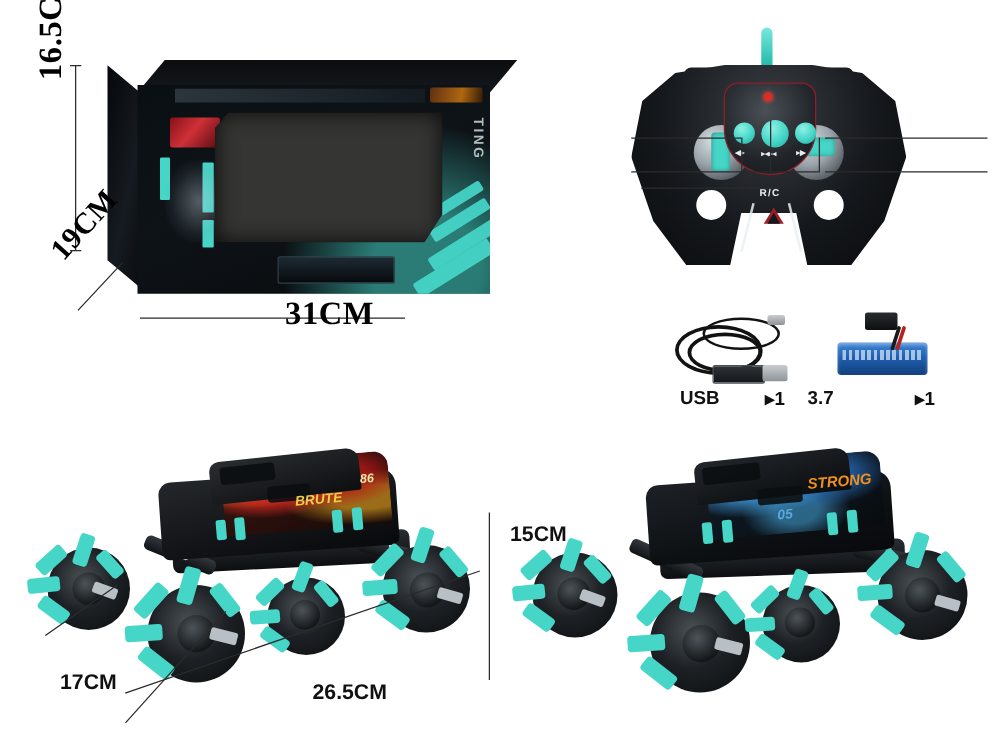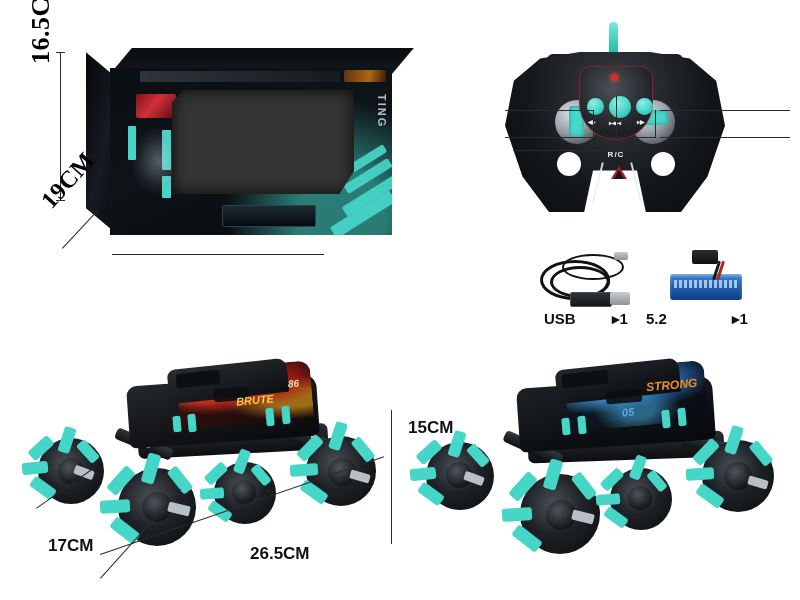--- a/index.html
+++ b/index.html
@@ -330,20 +330,21 @@
   <div class="rule rule-h" style="left:56px; top:200px; width:9px;"></div>
 
   <div class="rule-d" style="left:62px; top:248px; width:52px; transform: rotate(-47deg);"></div>
 
   <div class="rule rule-h" style="left:112px; top:254px; width:212px;"></div>
 
   <div class="dim-serif" style="left:26px; top:64px; font-size:26px; transform: rotate(-90deg); transform-origin: left top;">16.5CM</div>
 
   <div class="dim-serif" style="left:36px; top:196px; font-size:24px; transform: rotate(-48deg); transform-origin: left top;">19CM</div>
 
+  <div class="dim-serif" style="left:228px; top:236px; font-size:26px;">31CM</div>
 
   <div id="remote">
     <div class="rc-antenna"></div>
     <div class="rc-antbase"></div>
 
     <div class="rc-shoulder" style="left:42px;"></div>
     <div class="rc-shoulder" style="left:152px;"></div>
 
     <div class="rc-body"></div>
 
@@ -397,21 +398,21 @@
     <div class="batt">
       <div class="batt-label"></div>
     </div>
     <div class="batt-wire" style="left:196px; top:12px; height:20px; background:#b52222; transform: rotate(18deg);"></div>
     <div class="batt-wire" style="left:192px; top:12px; height:20px; background:#1a1a1a; transform: rotate(18deg);"></div>
     <div class="batt-conn"></div>
 
     <div class="acc-label" style="left:24px; top:62px;">USB</div>
     <div class="acc-x1" style="left:92px; top:62px;">▸1</div>
 
-    <div class="acc-label" style="left:126px; top:62px;">5.2</div>
+    <div class="acc-label" style="left:126px; top:62px;">3.7</div>
     <div class="acc-x1" style="left:212px; top:62px;">▸1</div>
   </div>
 
   <div class="car" style="left:18px; top:350px; width:370px; height:200px;">
 
     <div class="car-chassis" style="left:120px; top:78px; width:190px; height:26px; transform: rotate(-3deg);"></div>
     <div class="car-arm" style="left:96px; top:88px; width:60px; height:12px; transform: rotate(22deg);"></div>
     <div class="car-arm" style="left:268px; top:86px; width:62px; height:12px; transform: rotate(14deg);"></div>
     <div class="car-shock" style="left:140px; top:58px; height:42px; transform: rotate(18deg);"></div>
     <div class="car-shock" style="left:288px; top:58px; height:40px; transform: rotate(-10deg);"></div>

